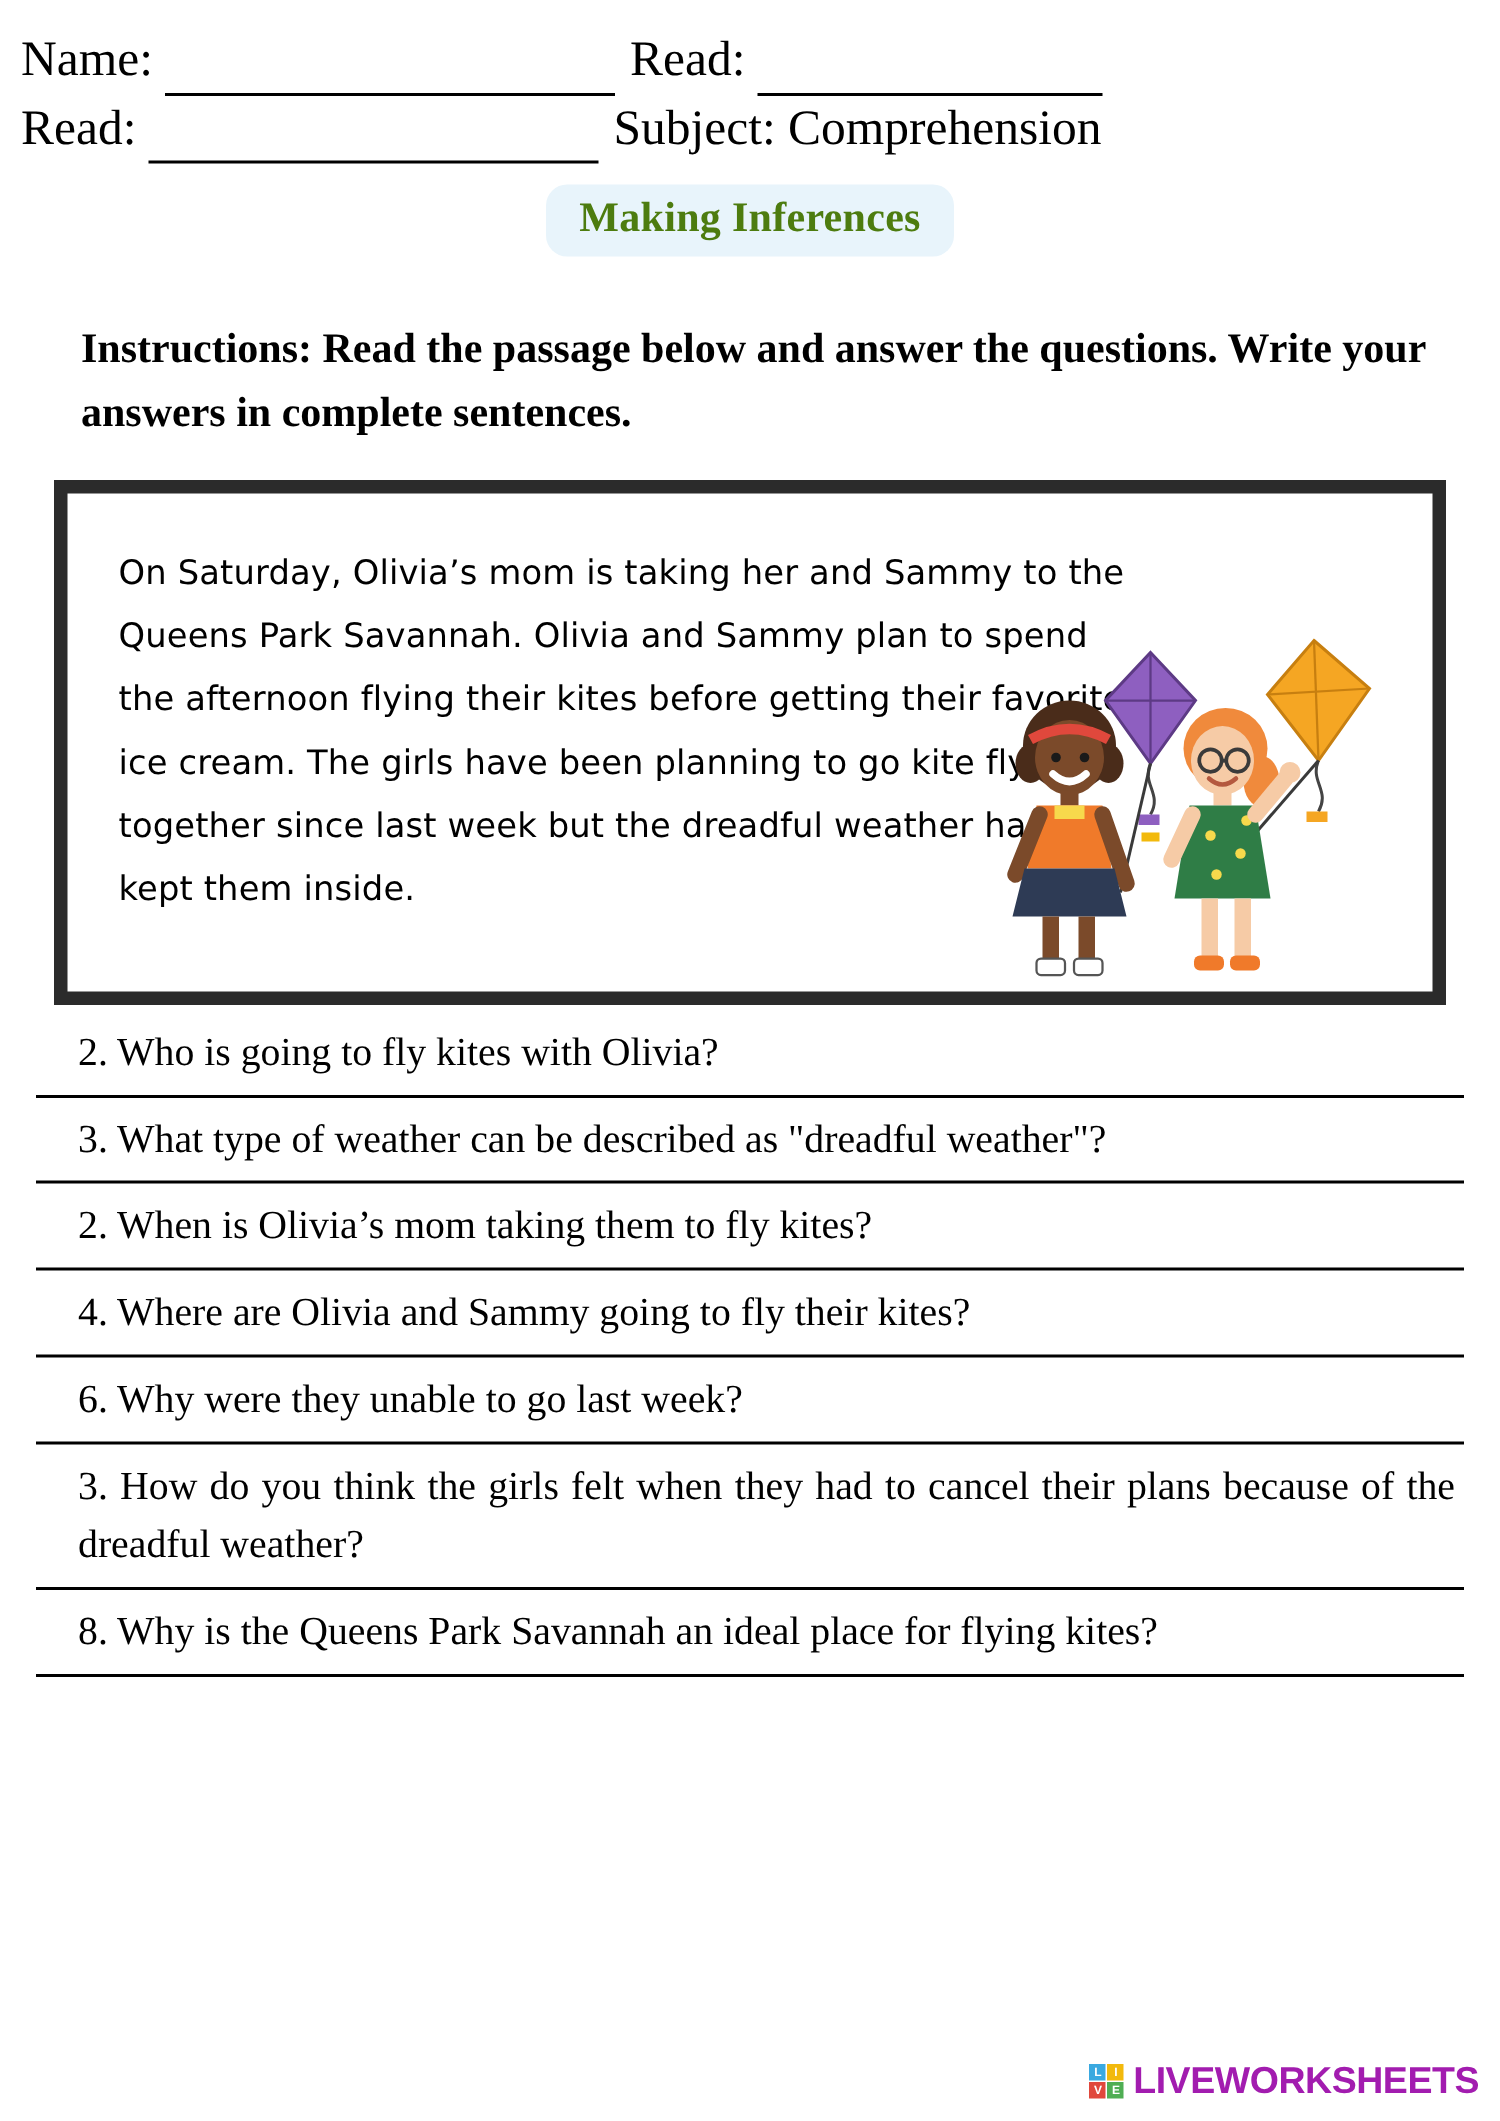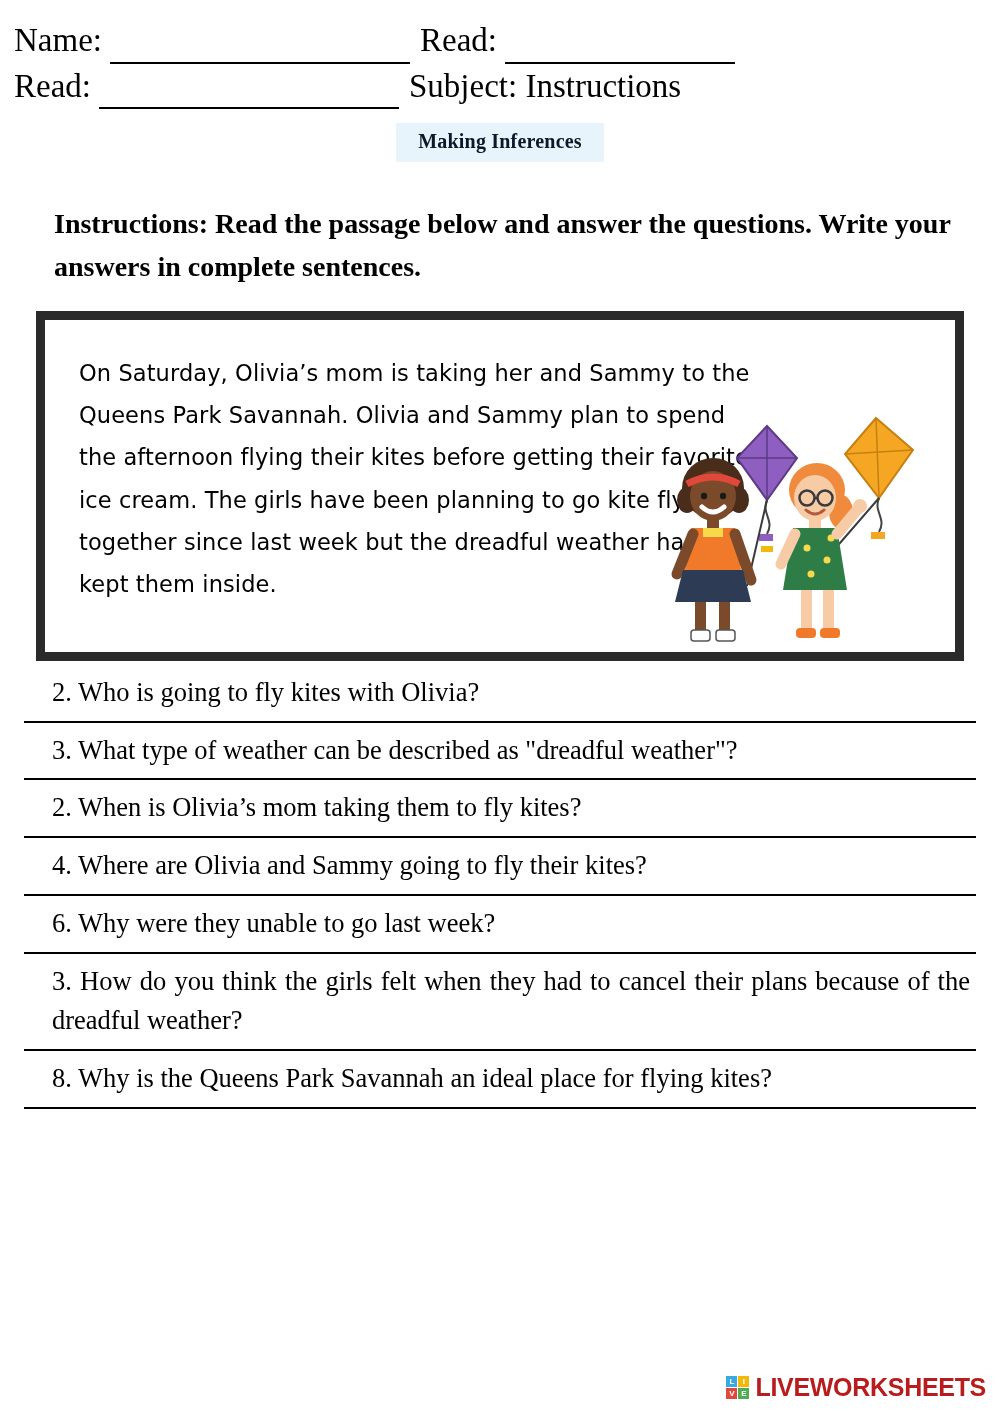--- a/index.html
+++ b/index.html
@@ -48,25 +48,25 @@
   }
 
   
   .title-wrap {
     display: flex;
     justify-content: center;
     margin-top: 14px;
   }
   .title-chip {
     background: #e8f4fb;
-    color: #0f172a;
+    color: #4d7c0f;
     font-weight: bold;
-    font-size: 20px;
+    font-size: 28px;
     padding: 7px 22px 9px 22px;
-    border-radius: 1px;
+    border-radius: 14px;
     letter-spacing: 0.2px;
   }
 
   
   .instructions {
     margin: 40px 30px 0 40px;
     font-size: 28px;
     font-weight: bold;
     line-height: 1.55;
   }
@@ -153,40 +153,40 @@
     font-weight: bold;
   }
   .lw-a { background: #3aa9e0; }
   .lw-b { background: #f2b90c; }
   .lw-c { background: #e0483c; }
   .lw-d { background: #4fae53; }
   .lw-text {
     font-family: "Liberation Sans", sans-serif;
     font-weight: bold;
     font-size: 25px;
-    color: #b91c1c;
+    color: #a21caf;
     letter-spacing: -0.3px;
   }
 </style>
 </head>
 <body>
 
 <div class="page">
 
   <div class="header-row">
     <span class="lbl">Name:</span>
     <span class="blank-long"></span>
     <span class="lbl">Read:</span>
     <span class="blank-med"></span>
   </div>
 
   <div class="header-row">
     <span class="lbl">Read:</span>
     <span class="blank-long"></span>
-    <span class="lbl">Subject: Instructions</span>
+    <span class="lbl">Subject: Comprehension</span>
   </div>
 
   <div class="title-wrap">
     <div class="title-chip">Making Inferences</div>
   </div>
 
   <div class="instructions">Instructions: Read the passage below and answer the questions. Write your answers in complete sentences.</div>
 
   <div class="passage-outer">
     <div class="passage-inner">

